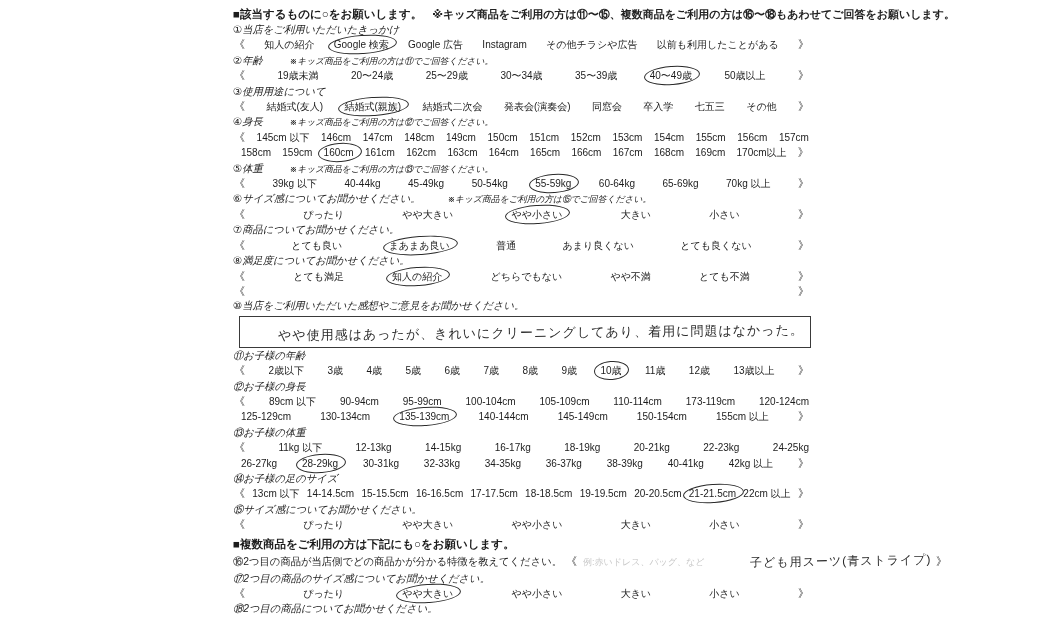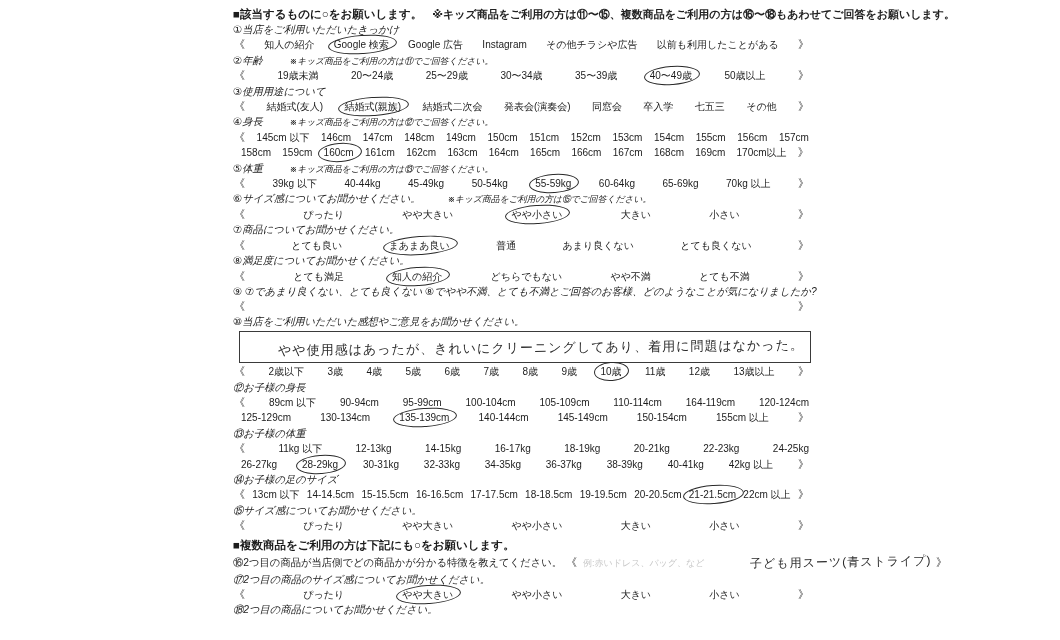--- a/index.html
+++ b/index.html
@@ -140,29 +140,29 @@
     <div class="q-label"><span>⑧満足度についてお聞かせください。</span></div>
     <div class="opt-row">
       <span class="bracket">《</span>
       <span class="opt">とても満足</span>
       <span class="opt circled">知人の紹介</span>
       <span class="opt">どちらでもない</span>
       <span class="opt">やや不満</span>
       <span class="opt">とても不満</span>
       <span class="bracket">》</span>
     </div>
-    <div class="q-label"><span>⑨ ⑦であまり良くない、とても良くない ⑧でやや不満、とても不満とご回答のお客様、どのようなことが気になりましたか?</span></div>
     <div class="opt-row">
       <span class="bracket">《</span>
       <span class="bracket">》</span>
     </div>
     <div class="q-label">⑩当店をご利用いただいた感想やご意見をお聞かせください。</div>
     <div class="free-box">
       <span class="handwriting">やや使用感はあったが、きれいにクリーニングしてあり、着用に問題はなかった。</span>
     </div>
+    <div class="q-label"><span>⑪お子様の年齢</span></div>
     <div class="opt-row">
       <span class="bracket">《</span>
       <span class="opt">2歳以下</span>
       <span class="opt">3歳</span>
       <span class="opt">4歳</span>
       <span class="opt">5歳</span>
       <span class="opt">6歳</span>
       <span class="opt">7歳</span>
       <span class="opt">8歳</span>
       <span class="opt">9歳</span>
@@ -174,21 +174,21 @@
     </div>
     <div class="q-label"><span>⑫お子様の身長</span></div>
     <div class="opt-row">
       <span class="bracket">《</span>
       <span class="opt">89cm 以下</span>
       <span class="opt">90-94cm</span>
       <span class="opt">95-99cm</span>
       <span class="opt">100-104cm</span>
       <span class="opt">105-109cm</span>
       <span class="opt">110-114cm</span>
-      <span class="opt">164-119cm</span>
+      <span class="opt">173-119cm</span>
       <span class="opt">120-124cm</span>
     </div>
     <div class="opt-row cont">
       <span class="opt">125-129cm</span>
       <span class="opt">130-134cm</span>
       <span class="opt circled">135-139cm</span>
       <span class="opt">140-144cm</span>
       <span class="opt">145-149cm</span>
       <span class="opt">150-154cm</span>
       <span class="opt">155cm 以上</span>

